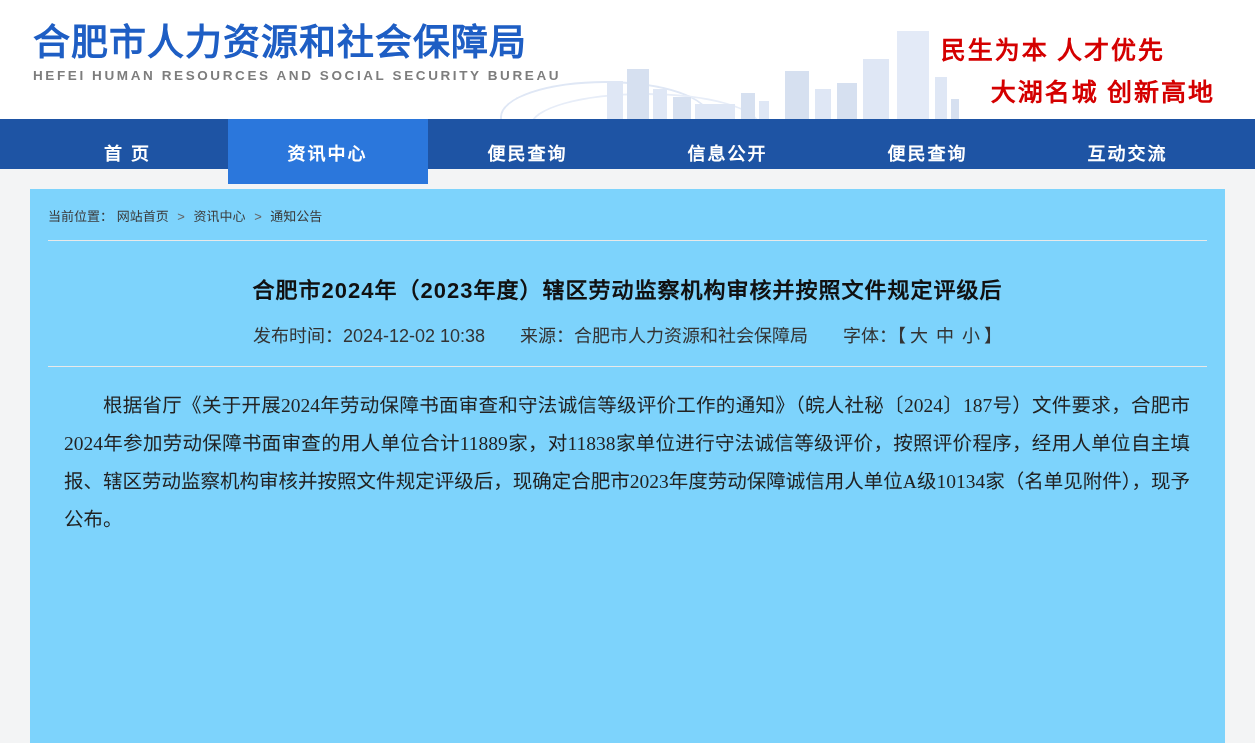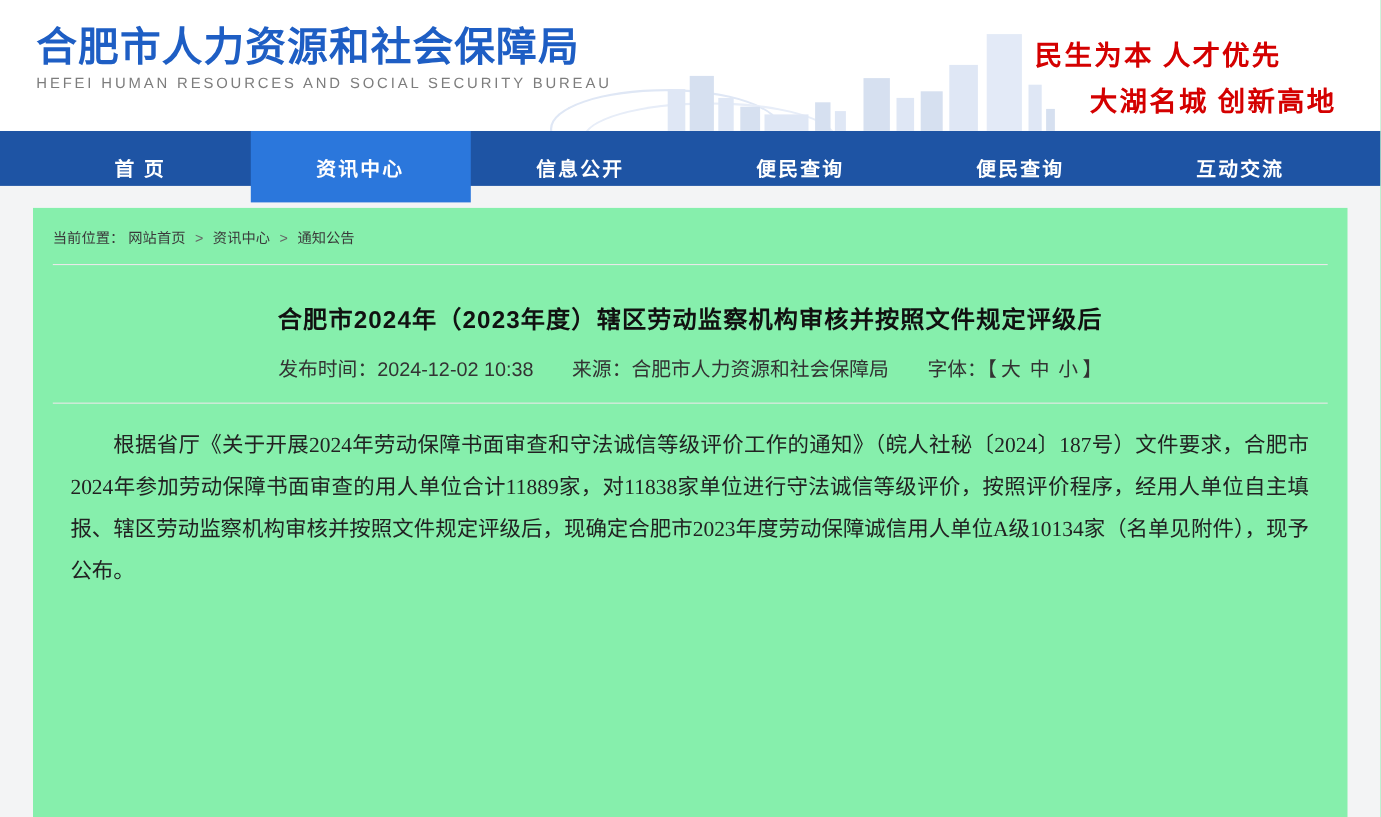--- a/index.html
+++ b/index.html
@@ -23,21 +23,21 @@
     font-weight:bold;
     color:#1e5ec4;
     letter-spacing:1px;
     line-height:42px;
   }
   .logo-en {
     margin-top:4px;
     font-size:13.5px;
     color:#7d7d7d;
     letter-spacing:2.6px;
-    font-weight:400;
+    font-weight:700;
   }
   .slogan {
     position:absolute;
     right:40px;
     top:30px;
     font-family:"Liberation Serif", serif;
     font-weight:bold;
     color:#d40000;
     font-size:25px;
     letter-spacing:2px;
@@ -83,21 +83,21 @@
     letter-spacing:2px;
     text-decoration:none;
     cursor:pointer;
   }
   .nav-item.active { background:#2b77dc; }
 
   
   .card {
     width:1195px;
     margin:20px auto 0;
-    background:#86efac;
+    background:#7dd3fc;
     min-height:554px;
   }
   .breadcrumb {
     padding:17px 18px 15px;
     font-size:13px;
     color:#3a3a3a;
   }
   .breadcrumb a { color:#3a3a3a; text-decoration:none; cursor:pointer; }
   .breadcrumb .sep { margin:0 5px; color:#666; }
   .divider { border-bottom:1px solid #e9e9e9; margin:0 18px; }
@@ -168,22 +168,22 @@
   <div class="slogan">
     <div class="s1">民生为本  人才优先</div>
     <div class="s2">大湖名城  创新高地</div>
   </div>
 </header>
 
 <nav class="navbar">
   <div class="nav-inner">
     <a class="nav-item">首 页</a>
     <a class="nav-item active">资讯中心</a>
+    <a class="nav-item">便民查询</a>
     <a class="nav-item">信息公开</a>
-    <a class="nav-item">便民查询</a>
     <a class="nav-item">便民查询</a>
     <a class="nav-item">互动交流</a>
   </div>
 </nav>
 
 <main class="card">
 
   <div class="breadcrumb">
     <span>当前位置：</span>
     <a>网站首页</a>

